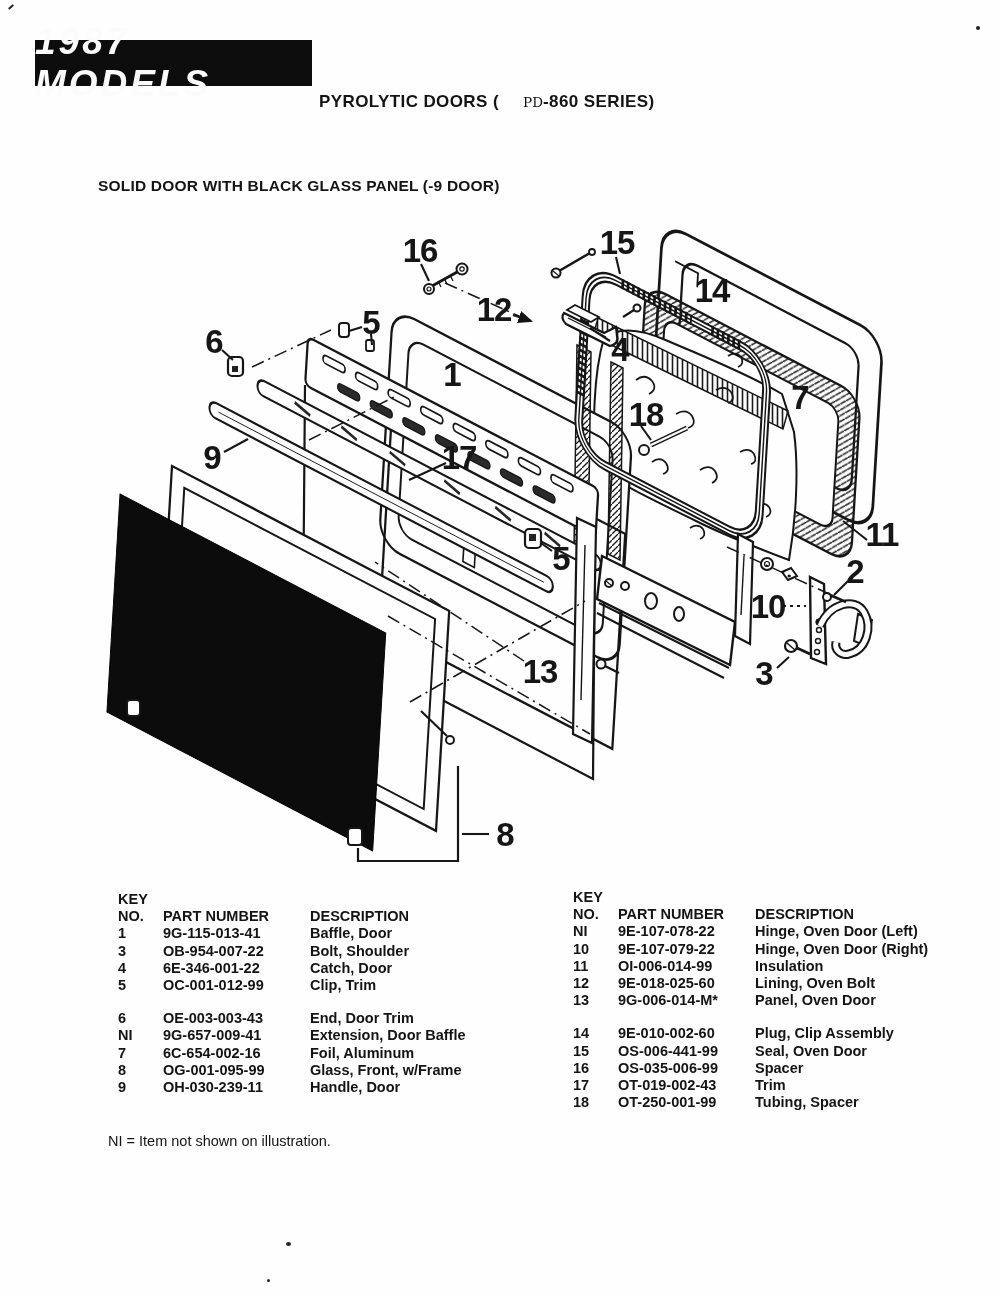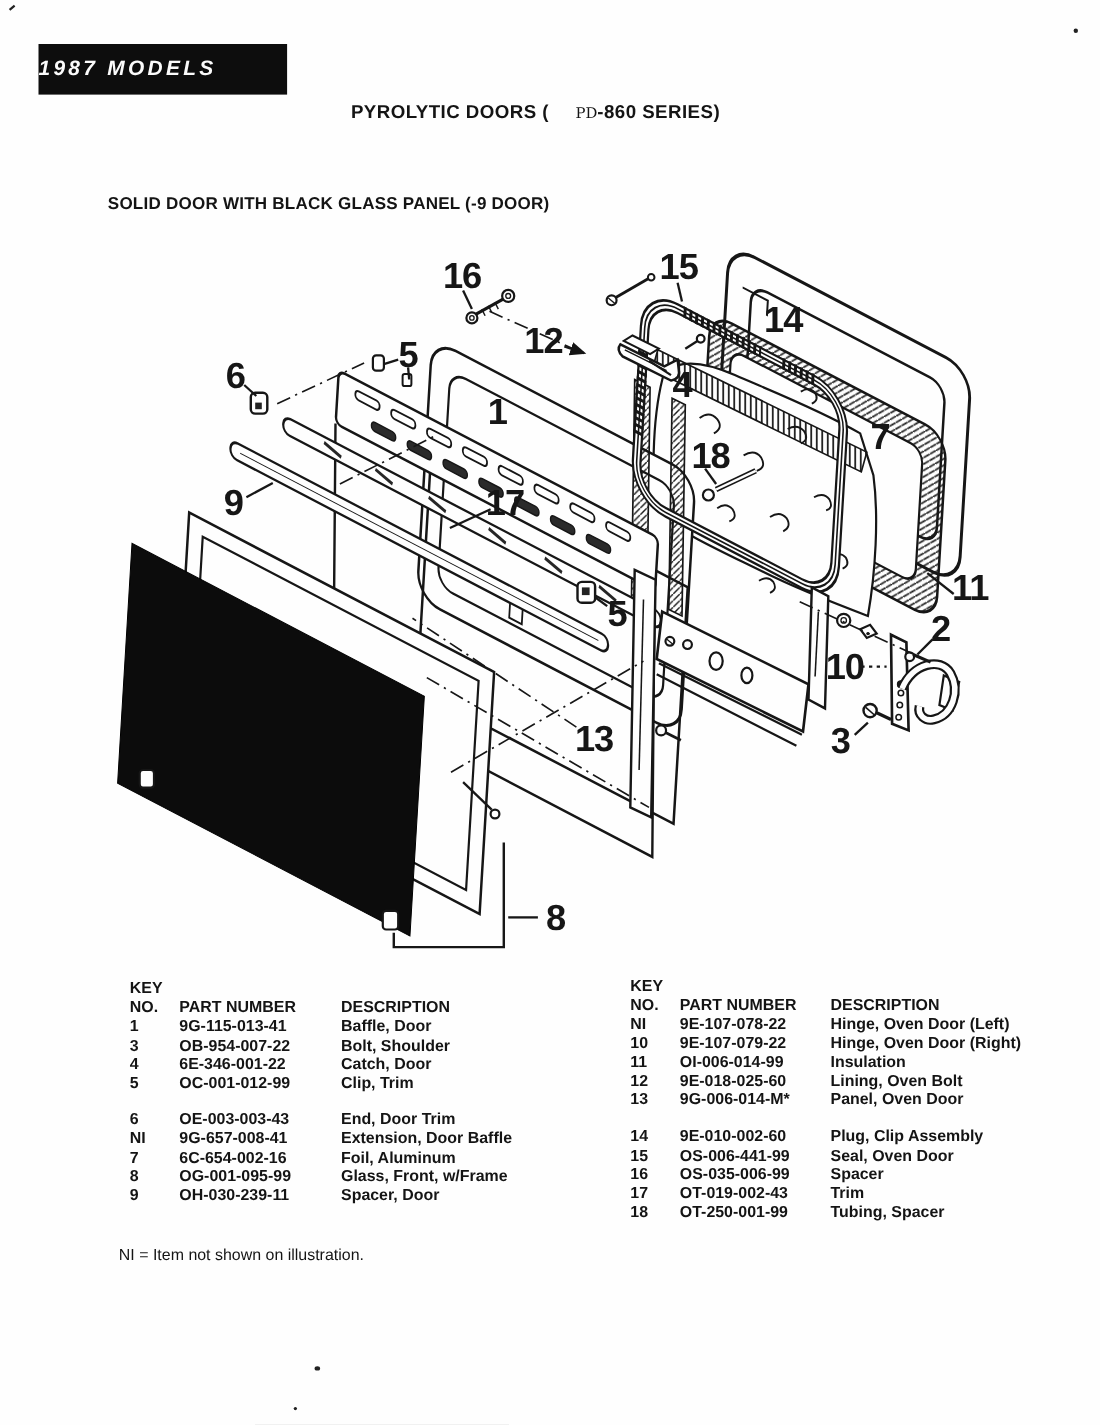--- a/index.html
+++ b/index.html
@@ -1,20 +1,20 @@
 <!DOCTYPE html>
 <html><head>
 <meta charset="utf-8">
 <style>
   html,body{margin:0;padding:0;background:#e8e8e8;}
   .page{position:relative;width:1000px;height:1295px;background:#fefefe;
         font-family:"Liberation Sans",sans-serif;color:#141414;overflow:hidden;}
-  .banner{position:absolute;left:35px;top:40px;width:226px;height:46px;background:#0d0d0d;
-          color:#fbfbfb;display:flex;align-items:center;justify-content:flex-start;
-          font-weight:700;font-size:19px;letter-spacing:3px;font-style:italic;}
+  .banner{position:absolute;left:35px;top:40px;width:277px;height:46px;background:#0d0d0d;
+          color:#fbfbfb;display:flex;align-items:center;justify-content:center;
+          font-weight:700;font-size:37px;letter-spacing:3px;font-style:italic;}
   .title{position:absolute;left:319px;top:92px;font-size:17px;font-weight:700;letter-spacing:.4px;white-space:nowrap;}
   .title .pd{font-family:"DejaVu Serif",serif;font-size:13.5px;font-weight:400;letter-spacing:0;margin-left:19px;}
   .subtitle{position:absolute;left:64px;top:177px;font-size:15.5px;font-weight:700;letter-spacing:.2px;white-space:nowrap;margin-left:34px;}
   svg.diagram{position:absolute;left:0;top:0;}
   .callout{font:700 33px "Liberation Sans",sans-serif;fill:#161616;text-anchor:middle;
            dominant-baseline:central;letter-spacing:-1px;}
   .ld{stroke:#171717;stroke-width:2.1;fill:none;}
   .ld.dashed{stroke-dasharray:3 4;}
   .ld.dashdot{stroke-width:1.5;stroke-dasharray:13 5 2 5;}
   .ptable{position:absolute;font-size:14.5px;font-weight:700;line-height:17.2px;white-space:nowrap;}
@@ -318,24 +318,24 @@
     <div class="trow"><span class="c-no">NO.</span><span class="c-part">PART NUMBER</span><span class="c-desc">DESCRIPTION</span></div>
     <div id="left-group1">
         <div class="trow"><span class="c-no">1</span><span class="c-part">9G-115-013-41</span><span class="c-desc">Baffle, Door</span></div>
         <div class="trow"><span class="c-no">3</span><span class="c-part">OB-954-007-22</span><span class="c-desc">Bolt, Shoulder</span></div>
         <div class="trow"><span class="c-no">4</span><span class="c-part">6E-346-001-22</span><span class="c-desc">Catch, Door</span></div>
         <div class="trow"><span class="c-no">5</span><span class="c-part">OC-001-012-99</span><span class="c-desc">Clip, Trim</span></div>
       </div>
     <div class="tspacer"></div>
     <div id="left-group2">
         <div class="trow"><span class="c-no">6</span><span class="c-part">OE-003-003-43</span><span class="c-desc">End, Door Trim</span></div>
-        <div class="trow"><span class="c-no">NI</span><span class="c-part">9G-657-008-41</span><span class="c-desc">Extension, Door Baffle</span></div>
+        <div class="trow"><span class="c-no">NI</span><span class="c-part">9G-657-009-41</span><span class="c-desc">Extension, Door Baffle</span></div>
         <div class="trow"><span class="c-no">7</span><span class="c-part">6C-654-002-16</span><span class="c-desc">Foil, Aluminum</span></div>
         <div class="trow"><span class="c-no">8</span><span class="c-part">OG-001-095-99</span><span class="c-desc">Glass, Front, w/Frame</span></div>
-        <div class="trow"><span class="c-no">9</span><span class="c-part">OH-030-239-11</span><span class="c-desc">Spacer, Door</span></div>
+        <div class="trow"><span class="c-no">9</span><span class="c-part">OH-030-239-11</span><span class="c-desc">Handle, Door</span></div>
       </div>
   </div>
 
   <div class="ptable t-right" style="left:573px;top:889px;">
     <div class="trow"><span class="c-no">KEY</span></div>
     <div class="trow"><span class="c-no">NO.</span><span class="c-part">PART NUMBER</span><span class="c-desc">DESCRIPTION</span></div>
     <div id="right-group1">
         <div class="trow"><span class="c-no">NI</span><span class="c-part">9E-107-078-22</span><span class="c-desc">Hinge, Oven Door (Left)</span></div>
         <div class="trow"><span class="c-no">10</span><span class="c-part">9E-107-079-22</span><span class="c-desc">Hinge, Oven Door (Right)</span></div>
         <div class="trow"><span class="c-no">11</span><span class="c-part">OI-006-014-99</span><span class="c-desc">Insulation</span></div>

